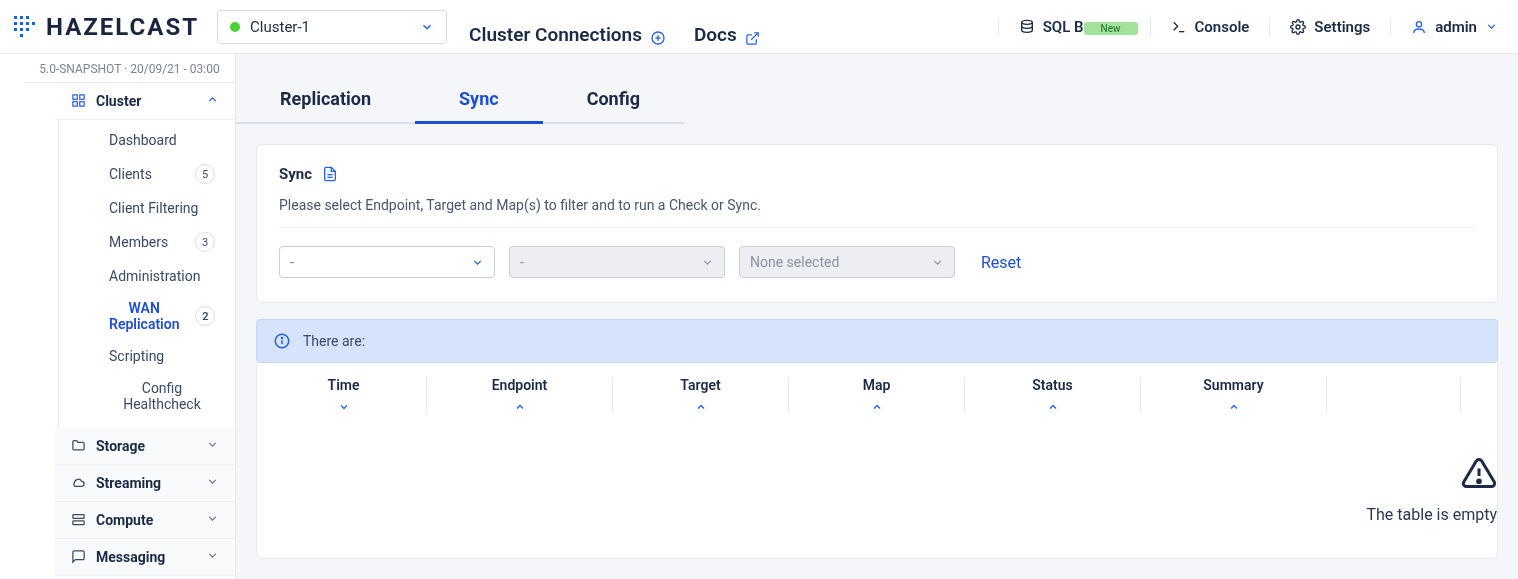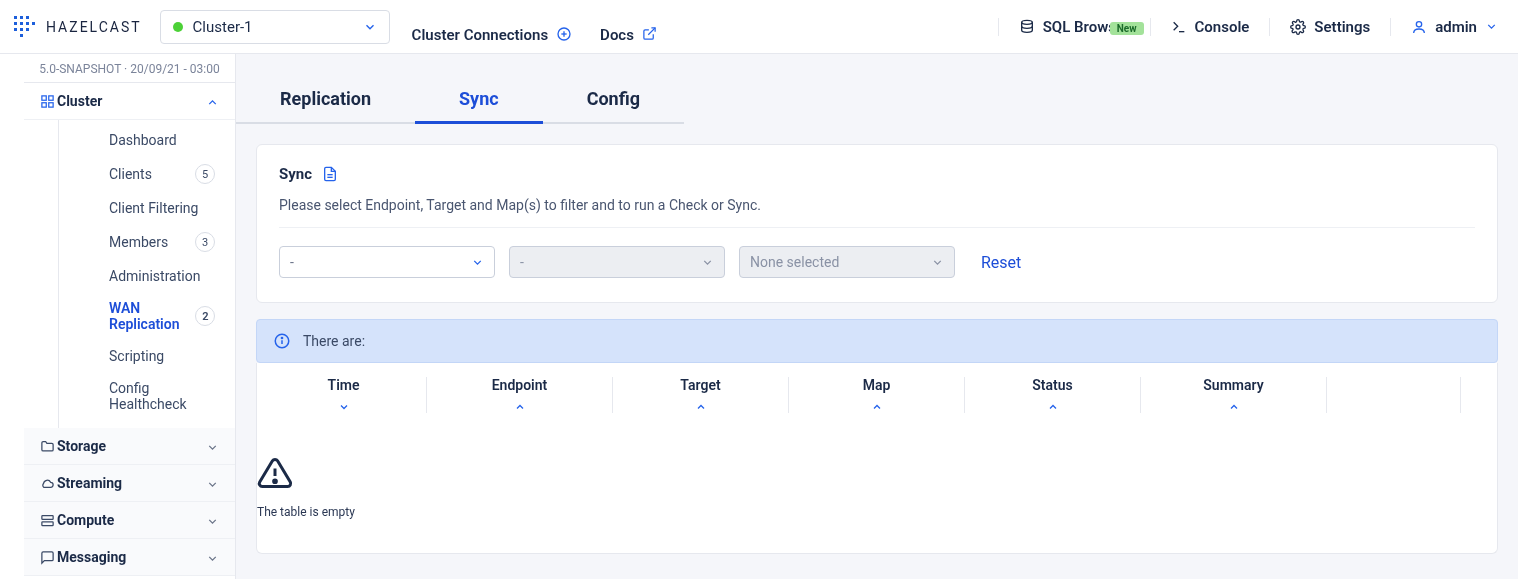--- a/index.html
+++ b/index.html
@@ -13,60 +13,61 @@
   .topbar {
     display: flex;
     align-items: center;
     height: 54px;
     background: #fff;
     border-bottom: 1px solid #e6e8ee;
     padding: 0 16px 0 12px;
   }
   .logo { display:flex; align-items:center; gap:8px; margin-right:18px; }
   .logo-glyph { width:26px; height:26px; }
-  .logo-text { font-size:14px; font-weight:400; letter-spacing:2px; color:#1a2540; }
+  .logo-text { font-size:24px; font-weight:700; letter-spacing:2px; color:#1a2540; }
   .cluster-select {
     display:flex; align-items:center; gap:10px;
     border:1px solid #d9dde5; border-radius:4px;
     height:34px; padding:0 12px; min-width:230px;
     margin-right:22px;
   }
   .dot-green { width:10px; height:10px; border-radius:50%; background:#4cd137; }
   .cluster-name { flex:1; color:#1b2a47; font-size:15px; }
   .chev { color:#2563eb; }
   .topnav { display:flex; align-items:center; gap:28px; flex:1; }
-  .topnav-item { display:flex; align-items:flex-start; gap:8px; font-weight:600; color:#1b2a47; font-size:15px; cursor:pointer;margin-top:16px; }
+  .topnav-item { display:flex; align-items:flex-end; gap:8px; font-weight:600; color:#1b2a47; font-size:19px; cursor:pointer;margin-top:16px; }
   .topnav-right { display:flex; align-items:stretch; margin-left:auto; margin-right:-16px; }
   .topnav-right .cell {
     display:flex; align-items:center; gap:8px; padding:0 20px;
     border-left:1px solid #e6e8ee; font-weight:600; cursor:pointer; position:relative;
     font-size:15px;
   }
   .badge-new {
-    position:absolute; top:4px; right:6px;
-    background:#a3e29a; color:#1b6b2a; font-size:10px; padding:1px 7px; border-radius:3px; font-weight:700;
+    position:absolute; top:4px; right:12px;
+    background:#a3e29a; color:#1b6b2a; font-size:10px; padding:1px 17px; border-radius:3px; font-weight:400;
   }
   .icon { display:inline-flex; }
   
   .layout { display:flex; min-height:calc(100vh - 54px); }
   
   .sidebar { width:236px; background:#fff; border-right:1px solid #e6e8ee; display:flex; flex-direction:column;padding-left:24px; }
   .version {
     text-align:center; color:#7b849a; font-size:12px; padding:8px 0 6px;
     border-bottom:1px solid #e6e8ee;
   }
   .side-section {
-    display:flex; align-items:flex-end; gap:2px;
+    display:flex; align-items:flex-start; gap:10px;
     padding:10px 16px; font-weight:700; color:#1b2a47;
     border-bottom:1px solid #eef0f4; cursor:pointer;
     background:#f9fafc;
+    margin-left:31px;
   }
   .side-section.open { background:#fff; }
   .side-section .spacer { flex:1; }
-  .side-items { padding:4px 0 8px 0; }
+  .side-items { padding:4px 0 8px 0;text-align:center; }
   .side-item {
     display:flex; align-items:center; gap:8px;
     padding:8px 20px 8px 50px; color:#3b4a66; cursor:pointer;
     font-size:14px;
   }
   .side-item.active { color:#1d4ed8; font-weight:600; }
   .side-item .spacer { flex:1; }
   .count-pill {
     min-width:20px; height:20px; border-radius:10px; background:#fff;
     border:1px solid #d9dde5; display:flex; align-items:center; justify-content:center;
@@ -116,22 +117,22 @@
   }
   .th:last-child { border-right:none; }
   .th.time     { width:150px; }
   .th.endpoint { width:170px; }
   .th.target   { width:160px; }
   .th.map      { width:160px; }
   .th.status   { width:160px; }
   .th.summary  { width:170px; }
   .th.tail     { flex:1; border-right:1px solid #e6e8ee; }
   .empty {
-    display:flex; flex-direction:column; align-items:flex-start; gap:14px;
-    padding:28px 0 34px; color:#2b3854; font-size:12px;
+    display:flex; flex-direction:column; align-items:flex-end; gap:14px;
+    padding:28px 0 34px; color:#2b3854; font-size:16px;
   }
   svg { display:block; }
 </style>
 </head>
 <body>
 
 <div class="topbar">
   <div class="logo">
     <span class="icon logo-glyph">
       <svg width="26" height="26" viewBox="0 0 26 26">

